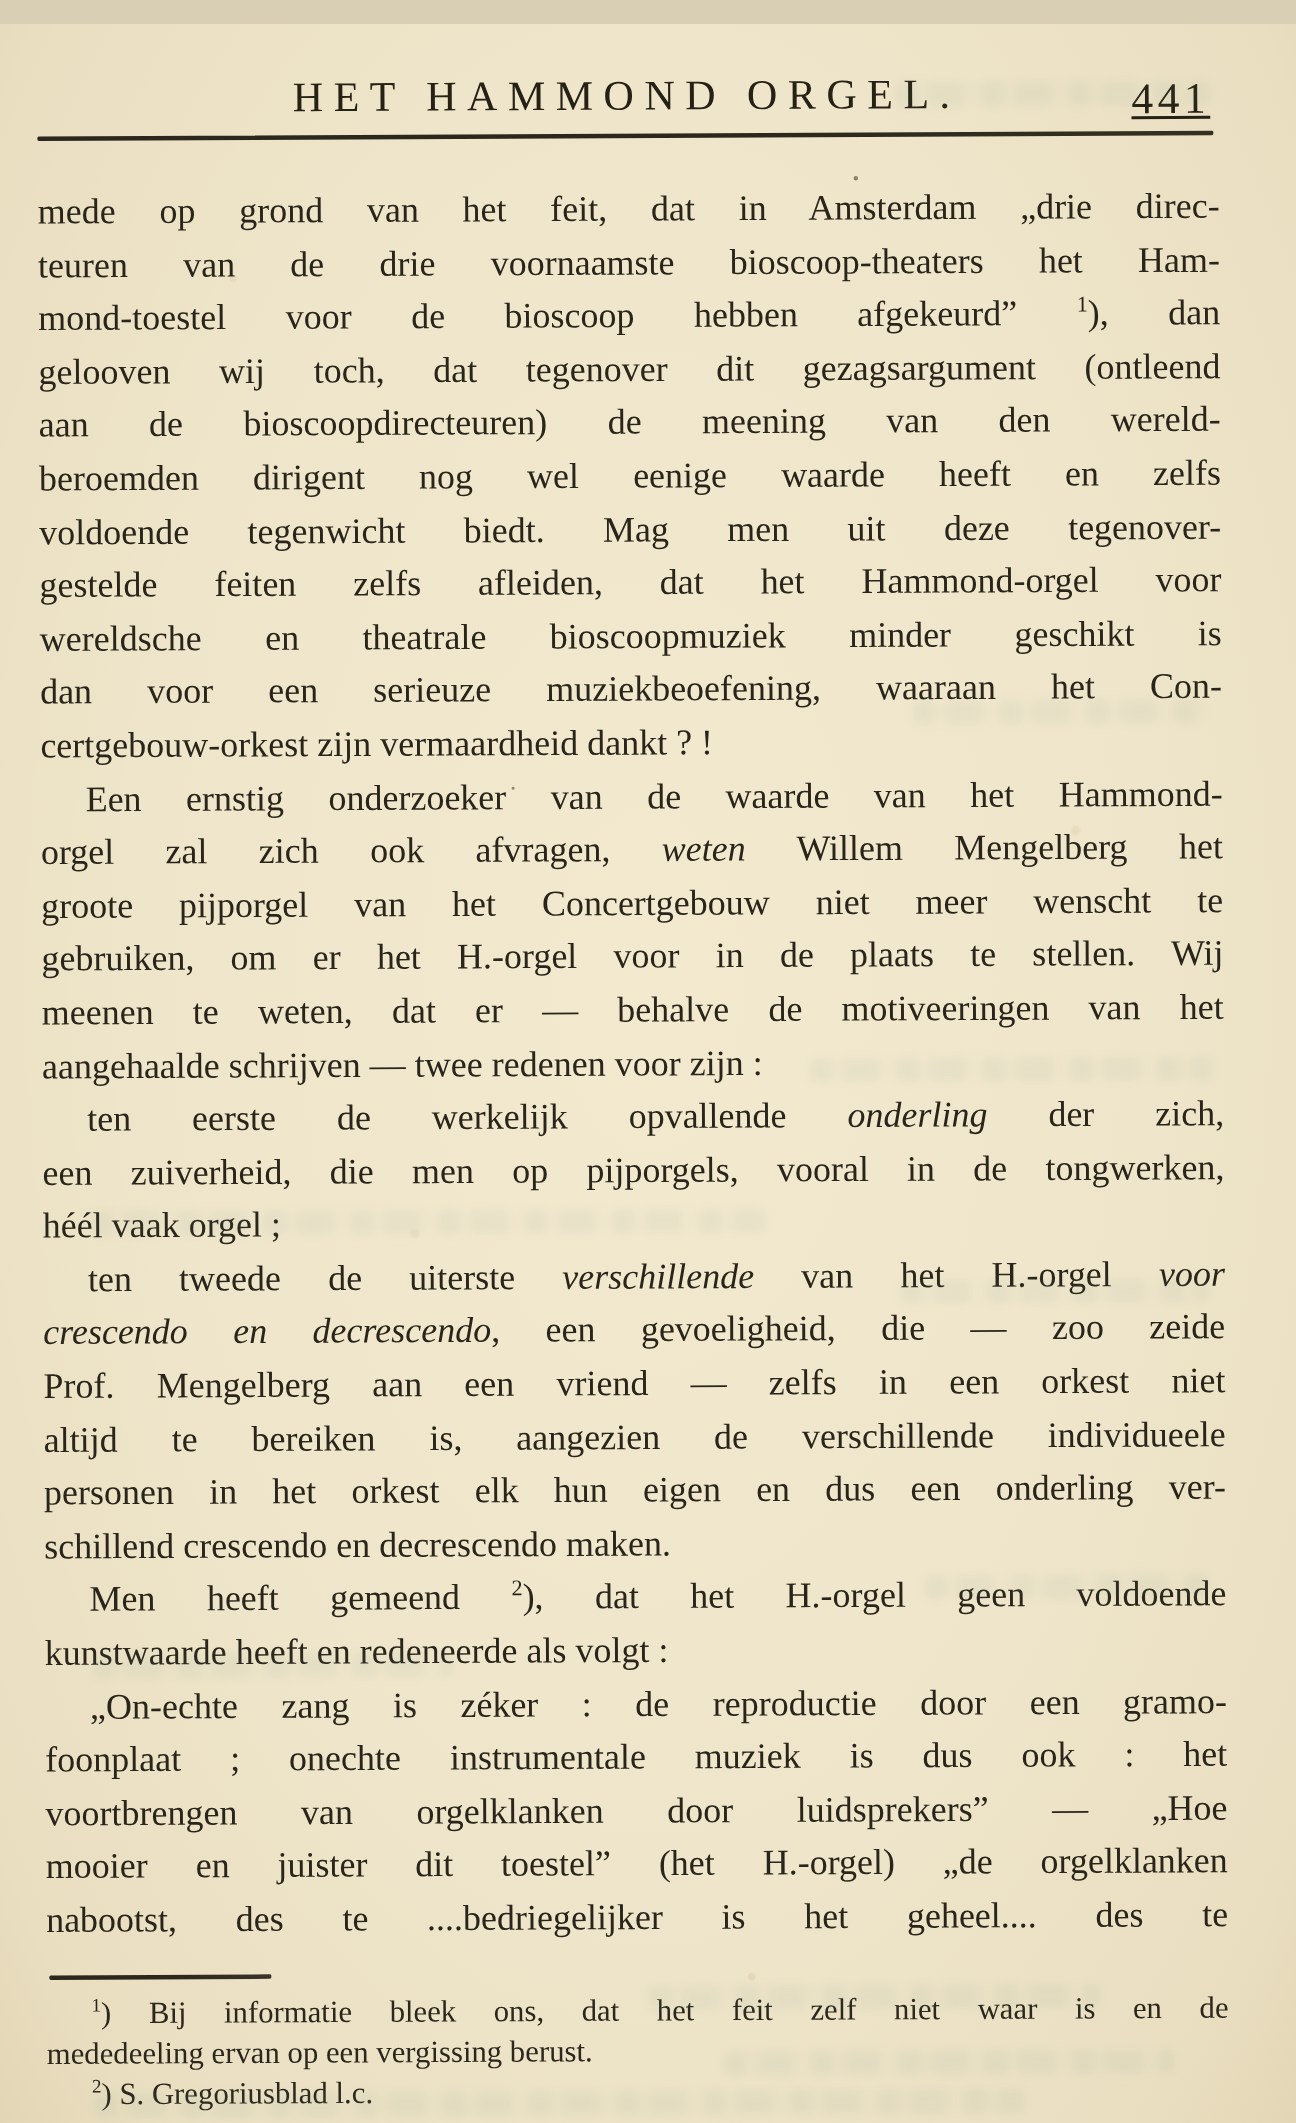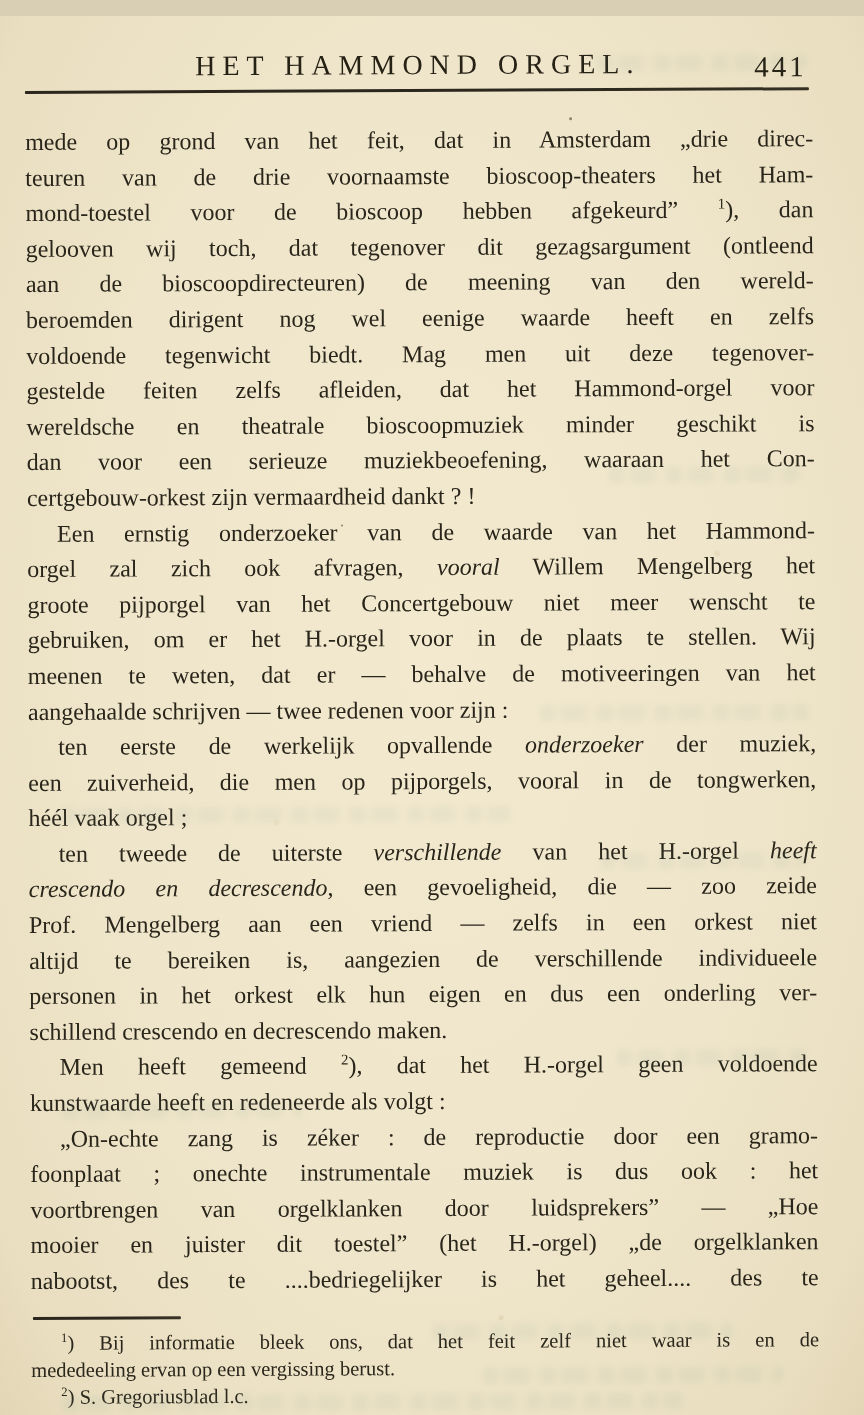--- a/index.html
+++ b/index.html
@@ -20,21 +20,21 @@
   }
   .tilt{position:absolute;inset:0;transform:rotate(-0.28deg);transform-origin:50% 50%;}
   .header{position:absolute;left:28px;top:33px;width:786px;height:36px;}
   .title{
     display:block;text-align:center;
     font-size:28px;letter-spacing:7px;color:#262115;
     white-space:nowrap;
   }
   .pagenum{
     position:absolute;right:4px;top:3px;
-    font-size:29px;letter-spacing:3px;color:#262115;
+    font-size:29px;letter-spacing:3px;color:#262115;text-decoration:underline;
   }
   .header-rule{
     position:absolute;left:28px;top:73px;width:784px;height:3px;
     background:linear-gradient(to right,#2b271d 0 60%,#353023 100%);
     border-radius:1px;
   }
   .body{
     position:absolute;left:28px;top:107px;width:788px;
     font-size:24px;color:#29251a;
   }
@@ -85,29 +85,29 @@
         <div class="bline just"><span>mond-toestel voor de bioscoop hebben afgekeurd” </span><sup class="fnmark">1</sup><span>), dan</span></div>
         <div class="bline just"><span>gelooven wij toch, dat tegenover dit gezagsargument (ontleend</span></div>
         <div class="bline just"><span>aan de bioscoopdirecteuren) de meening van den wereld-</span></div>
         <div class="bline just"><span>beroemden dirigent nog wel eenige waarde heeft en zelfs</span></div>
         <div class="bline just"><span>voldoende tegenwicht biedt. Mag men uit deze tegenover-</span></div>
         <div class="bline just"><span>gestelde feiten zelfs afleiden, dat het Hammond-orgel voor</span></div>
         <div class="bline just"><span>wereldsche en theatrale bioscoopmuziek minder geschikt is</span></div>
         <div class="bline just"><span>dan voor een serieuze muziekbeoefening, waaraan het Con-</span></div>
         <div class="bline left"><span>certgebouw-orkest zijn vermaardheid dankt ? !</span></div>
         <div class="bline just ind"><span>Een ernstig onderzoeker van de waarde van het Hammond-</span></div>
-        <div class="bline just"><span>orgel zal zich ook afvragen, </span><span class="it">vooral</span><span> Willem Mengelberg het</span></div>
+        <div class="bline just"><span>orgel zal zich ook afvragen, </span><span class="it">weten</span><span> Willem Mengelberg het</span></div>
         <div class="bline just"><span>groote pijporgel van het Concertgebouw niet meer wenscht te</span></div>
         <div class="bline just"><span>gebruiken, om er het H.-orgel voor in de plaats te stellen. Wij</span></div>
         <div class="bline just"><span>meenen te weten, dat er — behalve de motiveeringen van het</span></div>
         <div class="bline left"><span>aangehaalde schrijven — twee redenen voor zijn :</span></div>
-        <div class="bline just ind"><span>ten eerste de werkelijk opvallende </span><span class="it">onderzoeker</span><span> der muziek,</span></div>
+        <div class="bline just ind"><span>ten eerste de werkelijk opvallende </span><span class="it">onderling</span><span> der zich,</span></div>
         <div class="bline just"><span>een zuiverheid, die men op pijporgels, vooral in de tongwerken,</span></div>
         <div class="bline left"><span>héél vaak orgel ;</span></div>
-        <div class="bline just ind"><span>ten tweede de uiterste </span><span class="it">verschillende</span><span> van het H.-orgel </span><span class="it">heeft</span></div>
+        <div class="bline just ind"><span>ten tweede de uiterste </span><span class="it">verschillende</span><span> van het H.-orgel </span><span class="it">voor</span></div>
         <div class="bline just"><span class="it">crescendo en decrescendo</span><span>, een gevoeligheid, die — zoo zeide</span></div>
         <div class="bline just"><span>Prof. Mengelberg aan een vriend — zelfs in een orkest niet</span></div>
         <div class="bline just"><span>altijd te bereiken is, aangezien de verschillende individueele</span></div>
         <div class="bline just"><span>personen in het orkest elk hun eigen en dus een onderling ver-</span></div>
         <div class="bline left"><span>schillend crescendo en decrescendo maken.</span></div>
         <div class="bline just ind"><span>Men heeft gemeend </span><sup class="fnmark">2</sup><span>), dat het H.-orgel geen voldoende</span></div>
         <div class="bline left"><span>kunstwaarde heeft en redeneerde als volgt :</span></div>
         <div class="bline just ind"><span>„On-echte zang is zéker : de reproductie door een gramo-</span></div>
         <div class="bline just"><span>foonplaat ; onechte instrumentale muziek is dus ook : het</span></div>
         <div class="bline just"><span>voortbrengen van orgelklanken door luidsprekers” — „Hoe</span></div>

